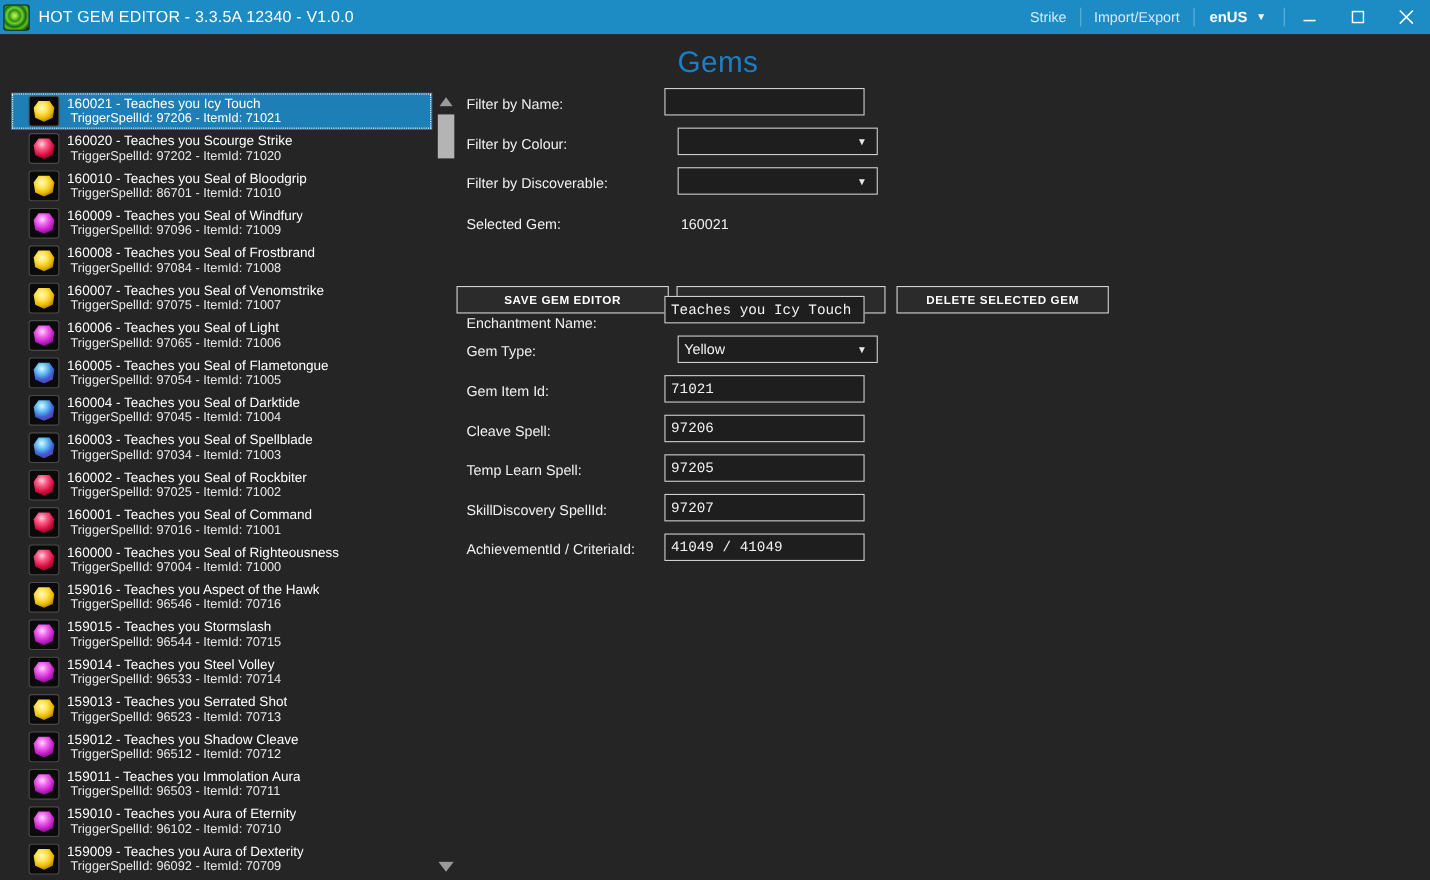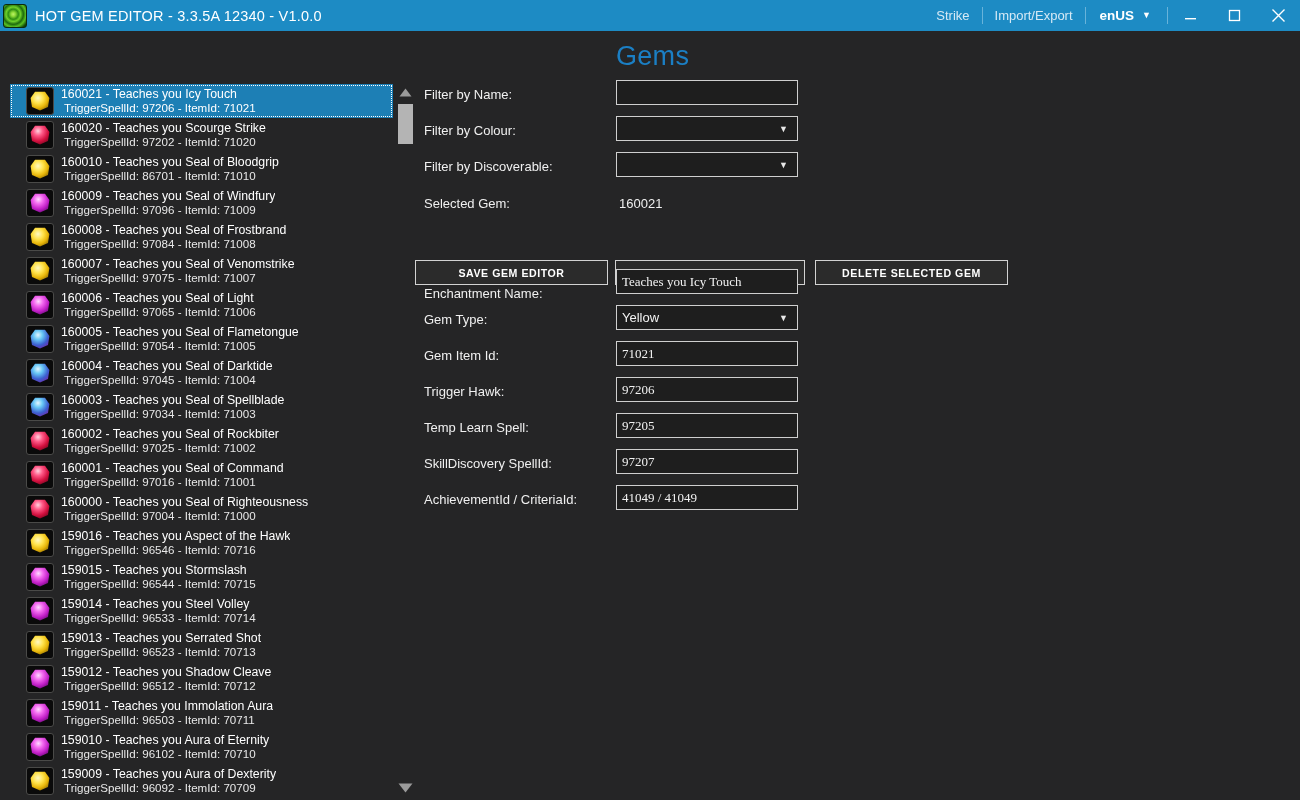--- a/index.html
+++ b/index.html
@@ -135,25 +135,25 @@
     position: absolute; left: 196px; top: 10px;
     color: #1b7fc4; font-size: 27px; letter-spacing: .3px;
   }
   .f-label {
     position: absolute; color: #f0f0f0; font-size: 13px; white-space: nowrap;
   }
   .f-value {
     position: absolute; color: #f0f0f0; font-size: 13px; white-space: nowrap;
   }
   .f-input {
-    position: absolute; left: 196px;
+    position: absolute; left: 184px;
     width: 182px; height: 25px;
     background: #1e1e1e; border: 1px solid #cfcfcf;
     color: #f2f2f2; font-size: 13px;
-    font-family: Liberation Serif, serif;
+    font-family: Liberation Mono, monospace;
     padding: 0 5px; outline: none;
   }
   .f-select {
     position: absolute; left: 196px;
     width: 182px; height: 25px;
     background: #1e1e1e; border: 1px solid #cfcfcf;
     display: flex; align-items: center;
   }
   .f-select .sel-text {
     color: #f2f2f2; font-size: 13px; padding-left: 5px; flex: 1;
@@ -402,21 +402,21 @@
 
   <div class="f-label" style="top:281px;left:4px;">Gem Type:</div>
   <div class="f-select" style="top:274px;">
     <span class="sel-text">Yellow</span>
     <span class="sel-caret">▼</span>
   </div>
 
   <div class="f-label" style="top:317px;left:4px;">Gem Item Id:</div>
   <input class="f-input" style="top: 310px;" type="text" value="71021">
 
-  <div class="f-label" style="top:353px;left:4px;">Trigger Hawk:</div>
+  <div class="f-label" style="top:353px;left:4px;">Cleave Spell:</div>
   <input class="f-input" style="top: 346px;" type="text" value="97206">
 
   <div class="f-label" style="top:389px;left:4px;">Temp Learn Spell:</div>
   <input class="f-input" style="top: 382px;" type="text" value="97205">
 
   <div class="f-label" style="top:425px;left:4px;">SkillDiscovery SpellId:</div>
   <input class="f-input" style="top: 418px;" type="text" value="97207">
 
   <div class="f-label" style="top:461px;left:4px;">AchievementId / CriteriaId:</div>
   <input class="f-input" style="top: 454px;" type="text" value="41049 / 41049">

